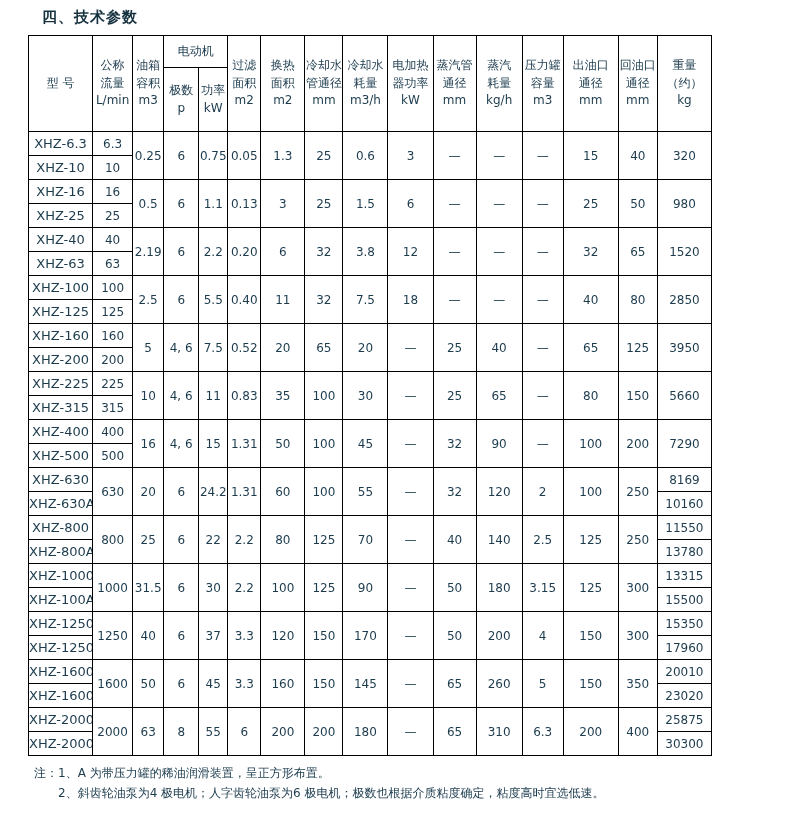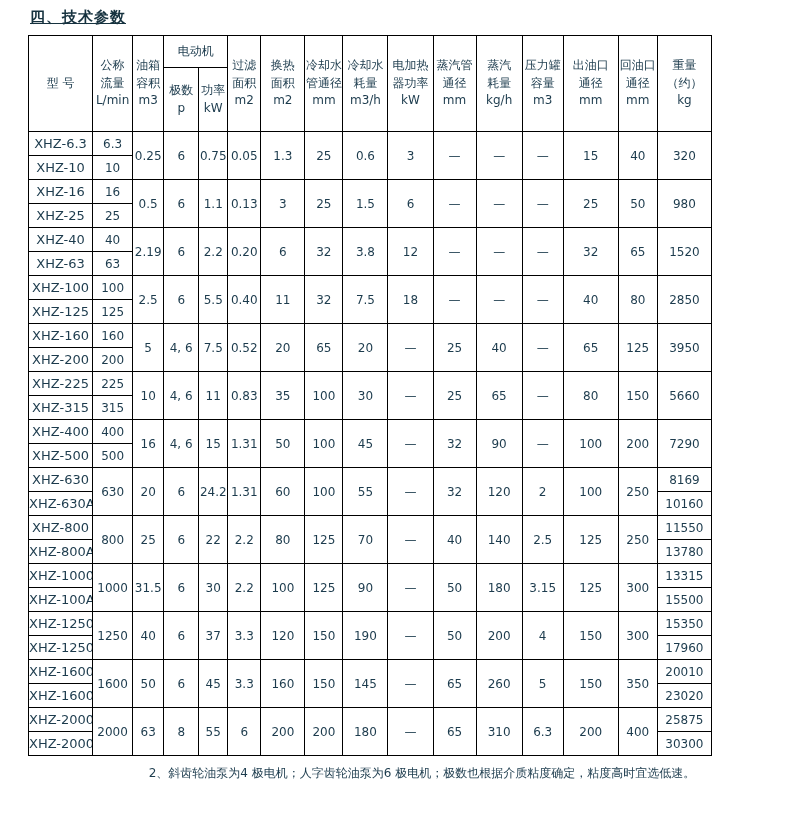--- a/index.html
+++ b/index.html
@@ -5,38 +5,38 @@
   * { margin:0; padding:0; box-sizing:border-box; }
   html,body { background:#ffffff; }
   body {
     width:786px; height:839px; overflow:hidden;
     font-family:"DejaVu Sans", sans-serif;
     color:#1c3b4d;
   }
   .page { padding:8px 0 0 28px; }
   .title {
     font-size:15px; font-weight:bold; letter-spacing:1px;
-    margin-left:2px; margin-bottom:8px; color:#16323f;text-decoration:underline;
+    margin-left:14px; margin-bottom:8px; color:#16323f;
   }
   table.spec {
     border-collapse:collapse; table-layout:fixed; width:684px;
   }
   .spec th, .spec td {
     border:1px solid #000;
     text-align:center; vertical-align:middle;
     font-size:12px; font-weight:normal;
     padding:0; overflow:hidden; white-space:nowrap;
   }
   .spec thead tr.r1 { height:32px; }
   .spec thead tr.r2 { height:64px; }
   .spec thead th div { line-height:1.45; }
   .spec tbody td { height:24px; }
   .spec td.model { font-size:13px; }
   .notes { margin-top:7px; margin-left:6px; font-size:12px; line-height:1.7; }
-  .note-line.indent { margin-left:24px;text-align:center; }
+  .note-line.indent { margin-left:24px; }
 </style>
 </head>
 <body>
 
 <div class="page">
   <div class="title">四、技术参数</div>
 
   <table class="spec">
     <colgroup>
       <col style="width:64px">
@@ -362,21 +362,21 @@
         </tr>
         <tr>
           <td class="model">XHZ-1250</td>
           <td rowspan="2">1250</td>
           <td rowspan="2">40</td>
           <td rowspan="2">6</td>
           <td rowspan="2">37</td>
           <td rowspan="2">3.3</td>
           <td rowspan="2">120</td>
           <td rowspan="2">150</td>
-          <td rowspan="2">190</td>
+          <td rowspan="2">170</td>
           <td rowspan="2">—</td>
           <td rowspan="2">50</td>
           <td rowspan="2">200</td>
           <td rowspan="2">4</td>
           <td rowspan="2">150</td>
           <td rowspan="2">300</td>
           <td>15350</td>
         </tr>
         <tr>
           <td class="model">XHZ-1250A</td>
@@ -423,15 +423,16 @@
           <td>25875</td>
         </tr>
         <tr>
           <td class="model">XHZ-2000A</td>
           <td>30300</td>
         </tr>
       </tbody>
   </table>
 
   <div class="notes">
+    <div class="note-line">注：1、A 为带压力罐的稀油润滑装置，呈正方形布置。</div>
     <div class="note-line indent">2、斜齿轮油泵为4 极电机；人字齿轮油泵为6 极电机；极数也根据介质粘度确定，粘度高时宜选低速。</div>
   </div>
 </div>
 
 </body></html>

